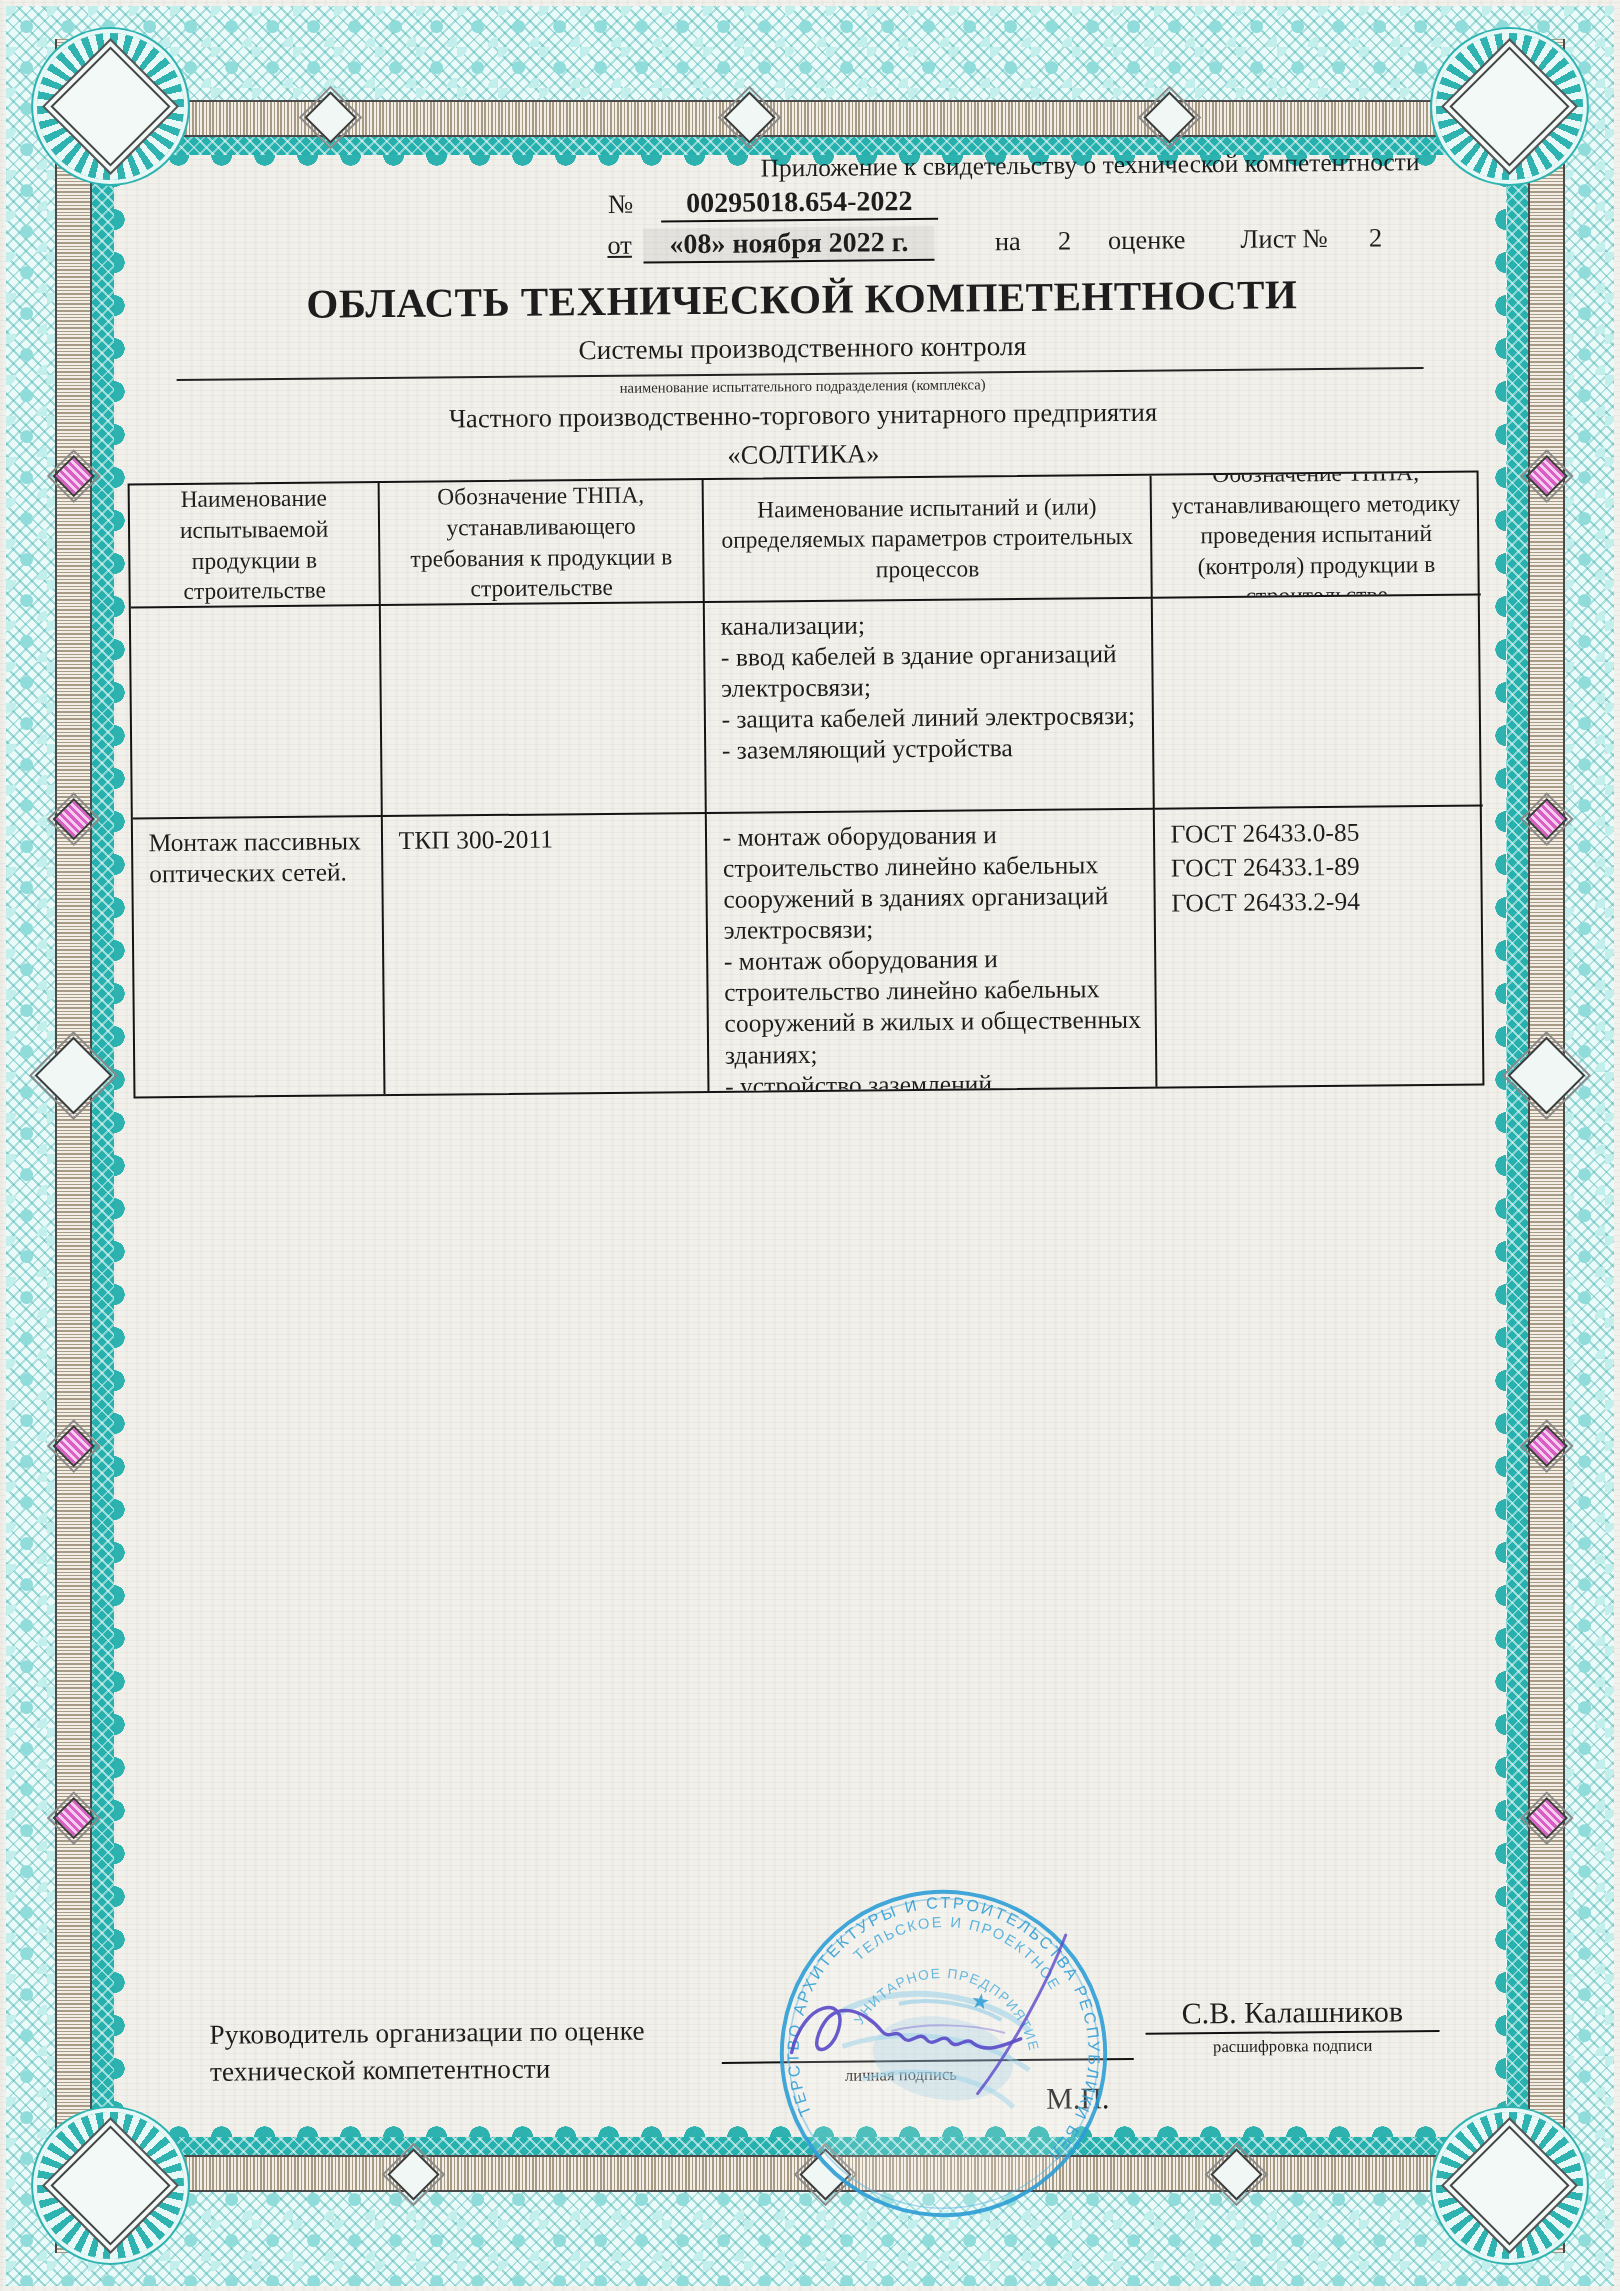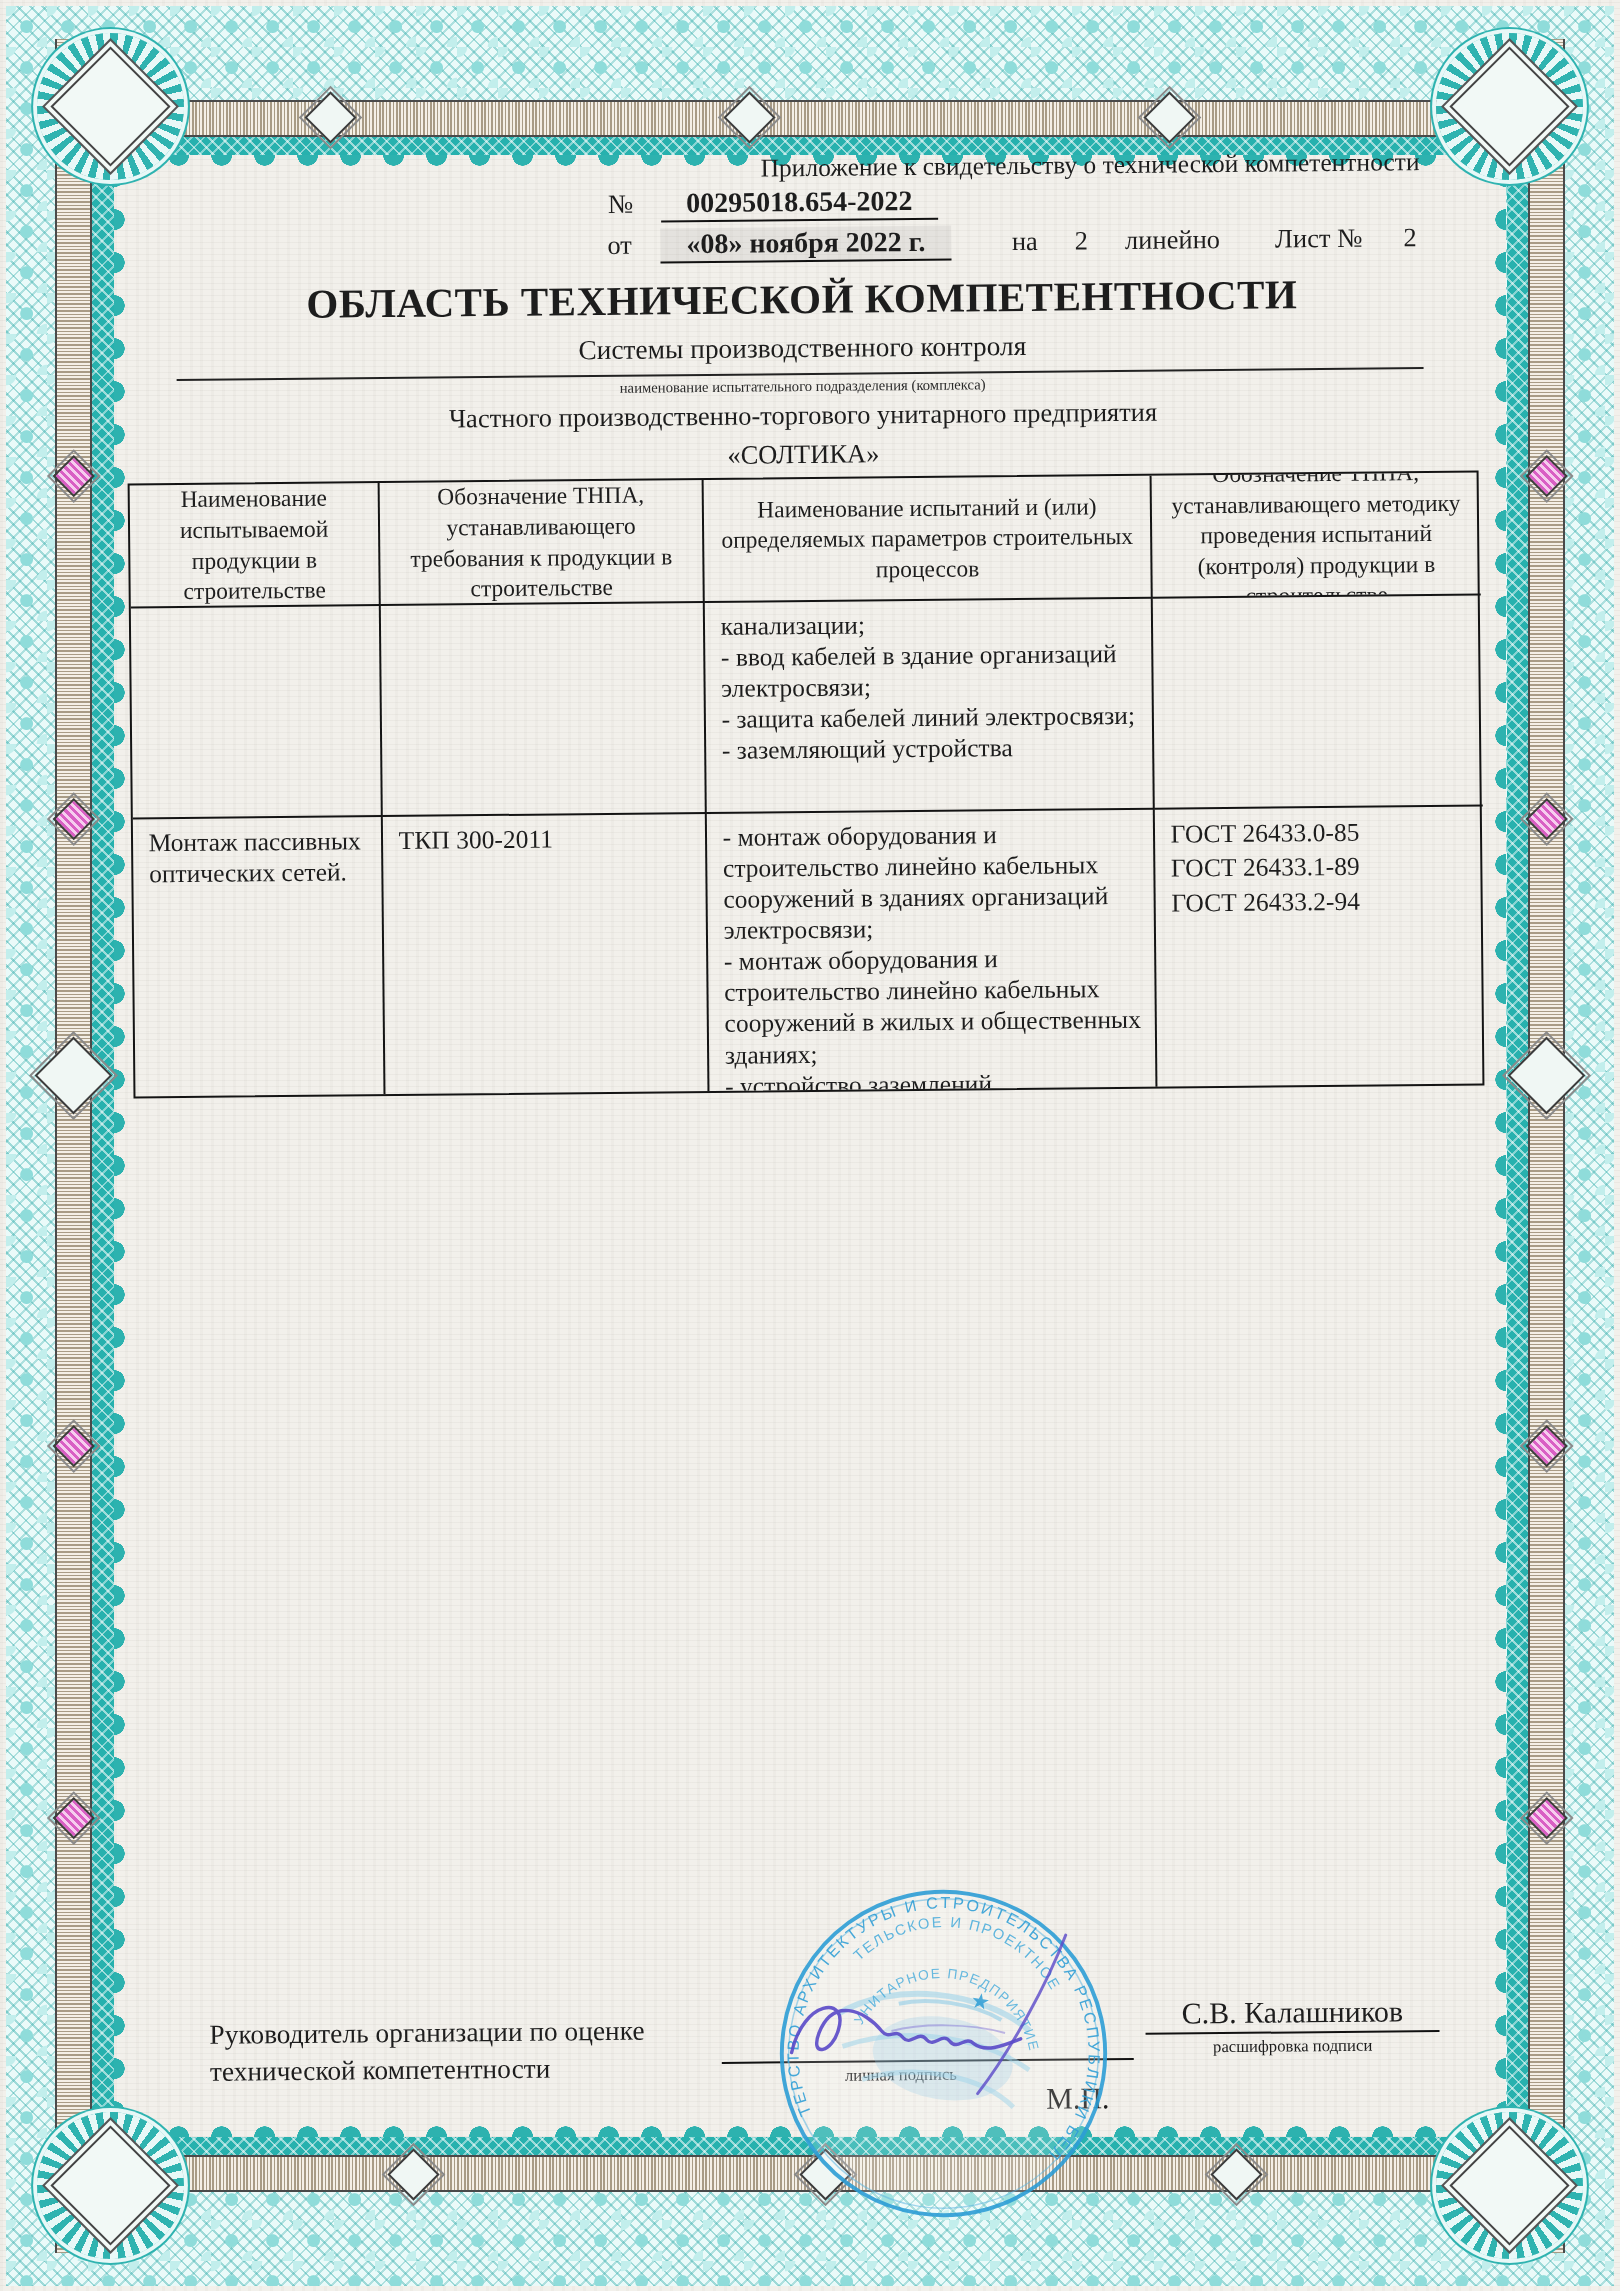--- a/index.html
+++ b/index.html
@@ -153,25 +153,25 @@
   <div class="content">
 
     <div class="hdr-note">Приложение к свидетельству о технической компетентности</div>
 
     <div class="num-row">
       <span class="num-label">№</span>
       <span class="uval">00295018.654-2022</span>
     </div>
 
     <div class="date-row">
-      <span style="margin-right:29px;">от</span>
+      <span style="margin-right:12px;text-decoration:underline;">от</span>
       <span class="uval date-val">«08» ноября 2022 г.</span>
       <span class="m-na">на</span>
       <span class="m-cnt">2</span>
-      <span class="m-lst">линейно</span>
+      <span class="m-lst">оценке</span>
       <span class="m-sheet">Лист №</span>
       <span class="m-sv">2</span>
     </div>
 
     <div class="title">ОБЛАСТЬ ТЕХНИЧЕСКОЙ КОМПЕТЕНТНОСТИ</div>
     <div class="subtitle">Системы производственного контроля</div>
     <div class="rule"></div>
     <div class="rule-cap">наименование испытательного подразделения (комплекса)</div>
     <div class="org1">Частного производственно-торгового унитарного предприятия</div>
     <div class="org2">«СОЛТИКА»</div>

